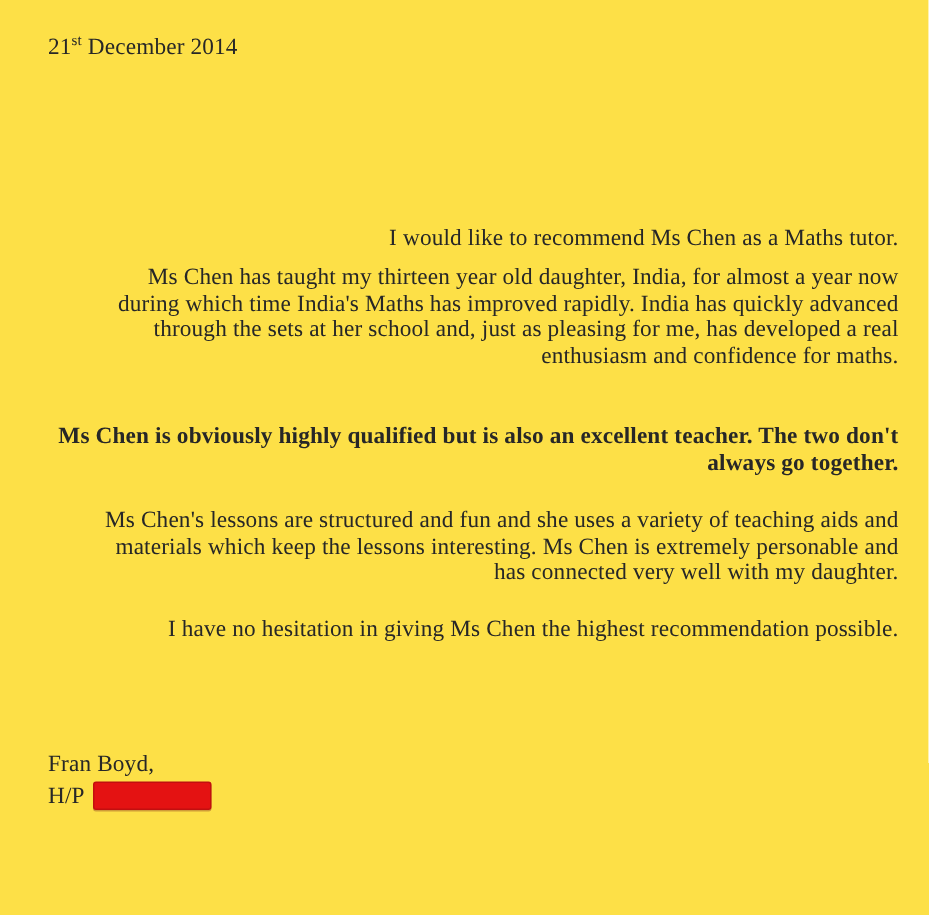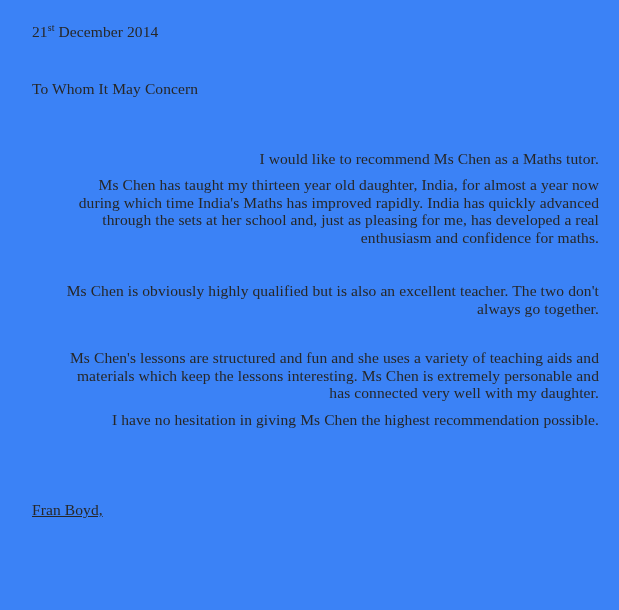--- a/index.html
+++ b/index.html
@@ -4,21 +4,21 @@
 <style>
   html, body {
     margin: 0;
     padding: 0;
     background: #ffffff;
   }
   .page {
     position: relative;
     width: 619px;
     height: 610px;
-    background: #3b82f6;
+    background: #fde047;
     font-family: "Liberation Serif", "DejaVu Serif", serif;
     color: #272727;
     overflow: hidden;
   }
   .line, .para {
     position: absolute;
     left: 32px;
     right: 20px;
     font-size: 15.5px;
     line-height: 17.6px;
@@ -33,59 +33,62 @@
     font-size: 15.5px;
   }
   .date-line sup {
     font-size: 10px;
     line-height: 0;
     vertical-align: 6px;
   }
   .salutation { top: 80px; }
   .p1 { top: 150px; }
   .p2 { top: 176px; }
-  .p3 { top: 282px; }
-  .p4 { top: 349px; }
+  .p3 { top: 282px; font-weight: bold; }
+  .p4 { top: 338px; }
   .p5 { top: 411px; }
   .p6 { top: 463px; }
-  .sig-name { top: 501px; text-decoration: underline; }
+  .sig-name { top: 501px; }
   .phone-line { top: 521px; display: flex; align-items: center; }
   .redaction {
     display: inline-block;
     width: 77px;
     height: 17px;
     margin-left: 6px;
     background: #e41212;
     border: 1px solid #c20f0f;
     border-radius: 2px;
     box-shadow: 0 1px 0 rgba(120,30,30,0.35);
   }
 </style>
 </head>
 <body>
 
 <div class="page">
 
   <div class="line date-line"><span>21</span><sup>st</sup><span> December 2014</span></div>
 
-  <div class="line salutation">To Whom It May Concern</div>
 
   <div class="para p1">I would like to recommend Ms Chen as a Maths tutor.</div>
 
   <div class="para p2">Ms Chen has taught my thirteen year old daughter, India, for almost a year now
 during which time India's Maths has improved rapidly. India has quickly advanced
 through the sets at her school and, just as pleasing for me, has developed a real
 enthusiasm and confidence for maths.</div>
 
   <div class="para p3">Ms Chen is obviously highly qualified but is also an excellent teacher. The two don't
 always go together.</div>
 
   <div class="para p4">Ms Chen's lessons are structured and fun and she uses a variety of teaching aids and
 materials which keep the lessons interesting. Ms Chen is extremely personable and
 has connected very well with my daughter.</div>
 
   <div class="para p5">I have no hesitation in giving Ms Chen the highest recommendation possible.</div>
 
 
   <div class="line sig-name">Fran Boyd,</div>
 
+  <div class="line phone-line">
+    <span>H/P</span>
+    <span class="redaction"></span>
+  </div>
 
 </div>
 
 </body></html>

